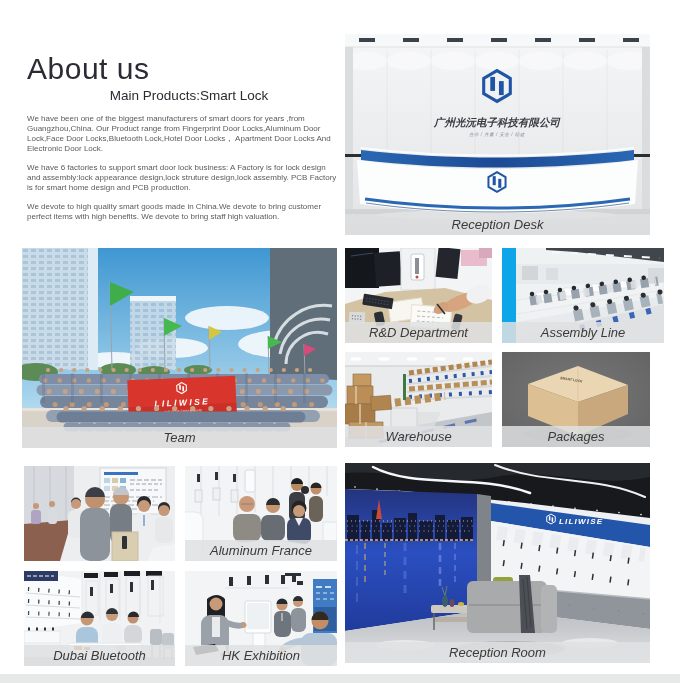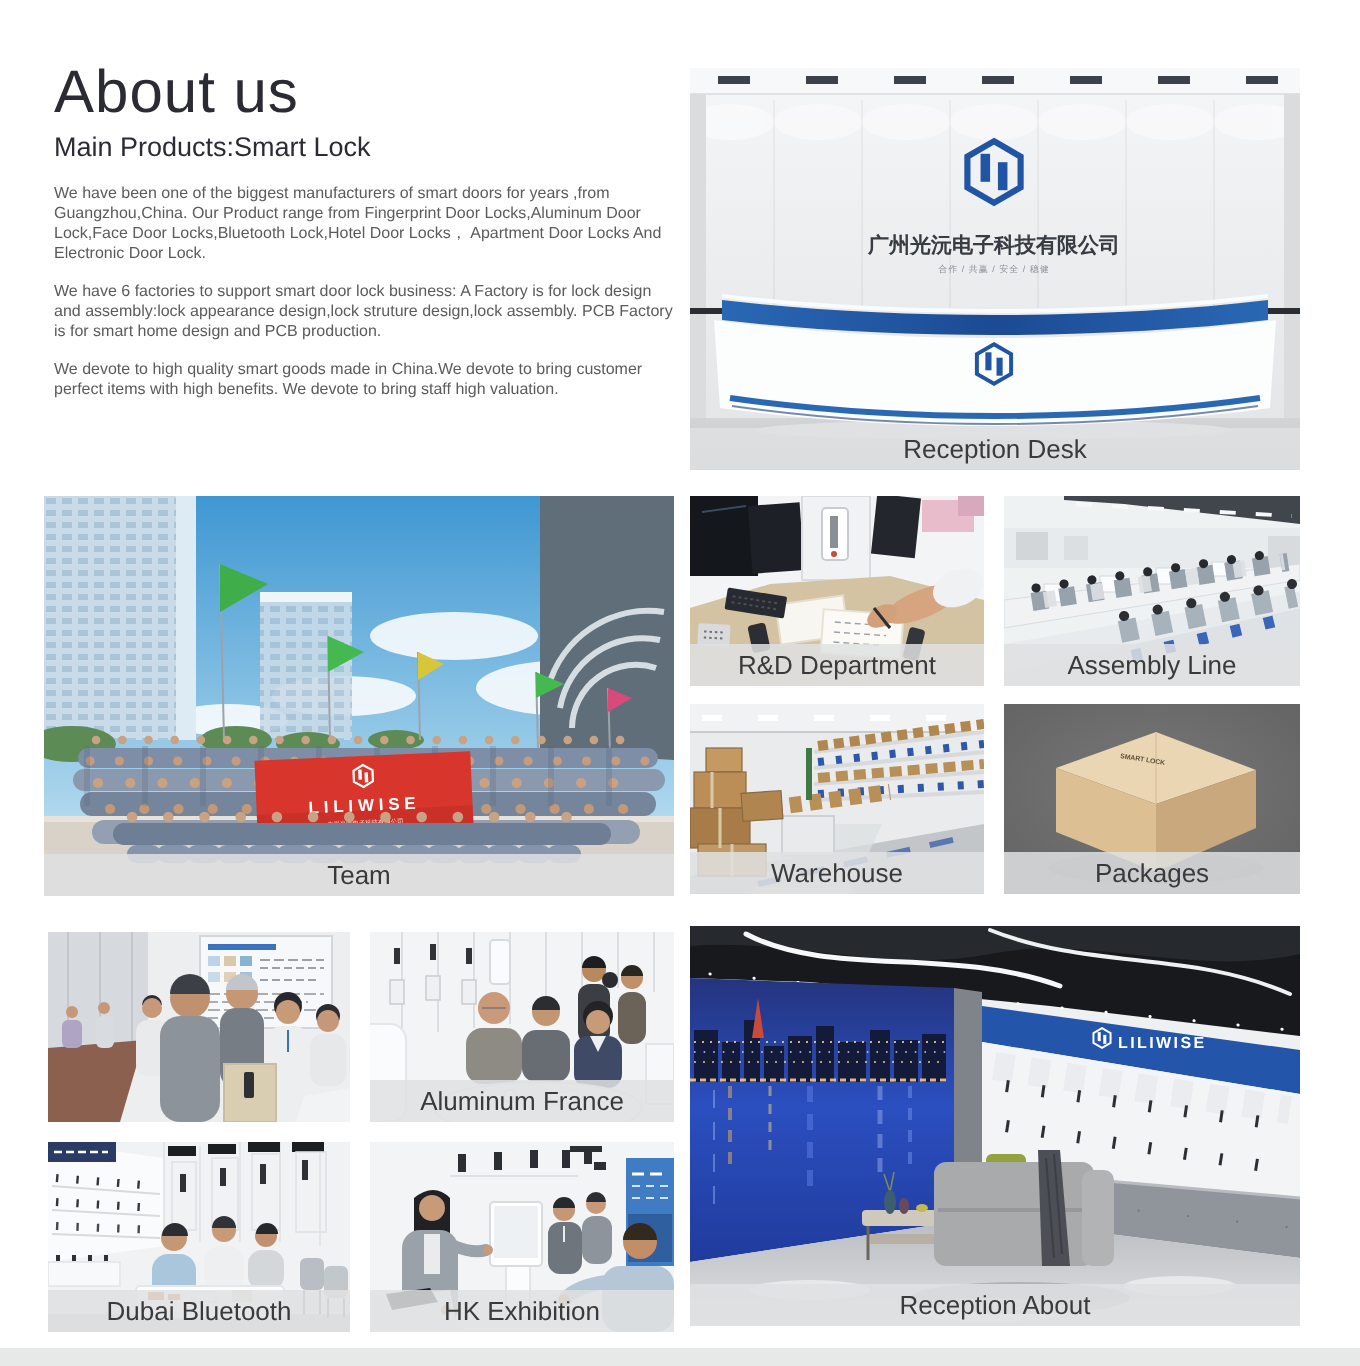--- a/index.html
+++ b/index.html
@@ -1,25 +1,25 @@
 <!DOCTYPE html>
 <html><head>
 <meta charset="utf-8">
 <style>
   html,body{margin:0;padding:0;background:#fff;}
   #page{position:relative;width:680px;height:683px;background:#ffffff;overflow:hidden;
         font-family:"Liberation Sans",sans-serif;}
   
-  #about-text{position:absolute;left:27px;top:30px;width:312px;color:#2e2e38;}
+  #about-text{position:absolute;left:27px;top:52px;width:312px;color:#2e2e38;}
   #about-text h1{margin:0;font-size:30px;font-weight:400;letter-spacing:.5px;line-height:34px;color:#2b2b33;}
-  #about-text h2{margin:2px 0 0 0;font-size:13.5px;font-weight:400;color:#2b2b33;}
+  #about-text h2{margin:2px 0 0 12px;font-size:13.5px;font-weight:400;color:#2b2b33;text-align:center;}
   #about-text p{margin:0 0 9px 0;font-size:8px;line-height:10px;color:#5b5b5b;}
   #about-text p:first-of-type{margin-top:11px;}
   
-  .ph{position:absolute;margin:0;overflow:hidden;background:#0ea5e9;}
+  .ph{position:absolute;margin:0;overflow:hidden;background:#0ea5e9;font-style:italic;}
   .ph svg{display:block;width:100%;height:100%;}
   .cap{position:absolute;left:0;right:0;bottom:0;height:21px;background:rgba(223,225,226,.85);
        color:#3a3a3a;font-size:13px;line-height:21px;text-align:center;}
   #bottom-strip{position:absolute;left:0;top:674px;width:680px;height:9px;background:#e7e9e8;}
 </style>
 </head>
 <body>
 
 <div id="page">
 
@@ -222,21 +222,21 @@
           <ellipse cx="134" cy="46" rx="13" ry="9" fill="#eff1f3"></ellipse>
         </g>
       <g transform="rotate(-30 96 60)">
           <ellipse cx="96" cy="60" rx="8" ry="5" fill="#d2a07a"></ellipse>
         </g>
       <line x1="92" y1="56" x2="100" y2="66" stroke="#2b2e33" stroke-width="1.5"></line>
     </svg>
     <figcaption class="cap">R&amp;D Department</figcaption>
   </figure>
 
-  <figure class="ph" style="left:502px;top:248px;width:148px;height:95px;">
+  <figure class="ph" style="left:502px;top:248px;width:148px;height:95px;padding-left:14px;">
     <svg viewBox="0 0 148 95">
       <rect width="148" height="95" fill="#eff2f3"></rect>
       <polygon points="30,0 148,0 148,14 60,4 30,2" fill="#41464d"></polygon>
       <path d="M36,4 L144,10" stroke="#f6f8f9" stroke-width="2" stroke-dasharray="8 10"></path>
       <rect x="0" y="16" width="148" height="20" fill="#e8ebed"></rect>
       <rect x="6" y="18" width="16" height="14" fill="#d2d6d9"></rect>
       <rect x="30" y="20" width="12" height="12" fill="#dbdfe2"></rect>
       <rect x="132" y="20" width="16" height="22" fill="#d8dbde"></rect>
       <polygon points="0,88 148,56 148,95 0,95" fill="#dfe2e4"></polygon>
       <polygon points="0,52 148,34 148,42 0,66" fill="#f0f2f4" stroke="#dadde0" stroke-width=".5"></polygon>
@@ -496,21 +496,21 @@
       <path d="M100,133 l-3,-9 M100,133 l2,-10" stroke="#7a8a5a" stroke-width=".8"></path>
       <ellipse cx="100" cy="138" rx="3" ry="6" fill="#3d5e6e"></ellipse>
       <ellipse cx="107" cy="140" rx="2.5" ry="4" fill="#6a4a5a"></ellipse>
       <ellipse cx="116" cy="141" rx="3" ry="2" fill="#c8b84a"></ellipse>
       <rect x="122" y="118" width="80" height="52" rx="6" fill="#a9aaac"></rect>
       <path d="M124,142 H200" stroke="#97989a" stroke-width="2"></path>
       <rect x="196" y="122" width="16" height="48" rx="5" fill="#b2b3b5"></rect>
       <polygon points="174,112 185,112 190,170 176,170" fill="#4c4f55"></polygon>
       <path d="M178,116 L182,166 M182,114 L186,164" stroke="#3c3f44" stroke-width="1"></path>
     </svg>
-    <figcaption class="cap">Reception About</figcaption>
+    <figcaption class="cap">Reception Room</figcaption>
   </figure>
 
   <figure class="ph" style="left:24px;top:571px;width:151px;height:95px;">
     <svg viewBox="0 0 151 95">
       <rect width="151" height="95" fill="#f1f2f4"></rect>
       <polygon points="0,0 58,8 58,52 0,60" fill="#fafbfc"></polygon>
       <g stroke="#33363b" stroke-width="4">
         <path d="M4,18 L54,22" stroke-dasharray="1.2 9"></path>
         <path d="M4,30 L54,33" stroke-dasharray="1.2 9"></path>
         <path d="M4,42 L54,44" stroke-dasharray="1.2 9" opacity=".9"></path>

